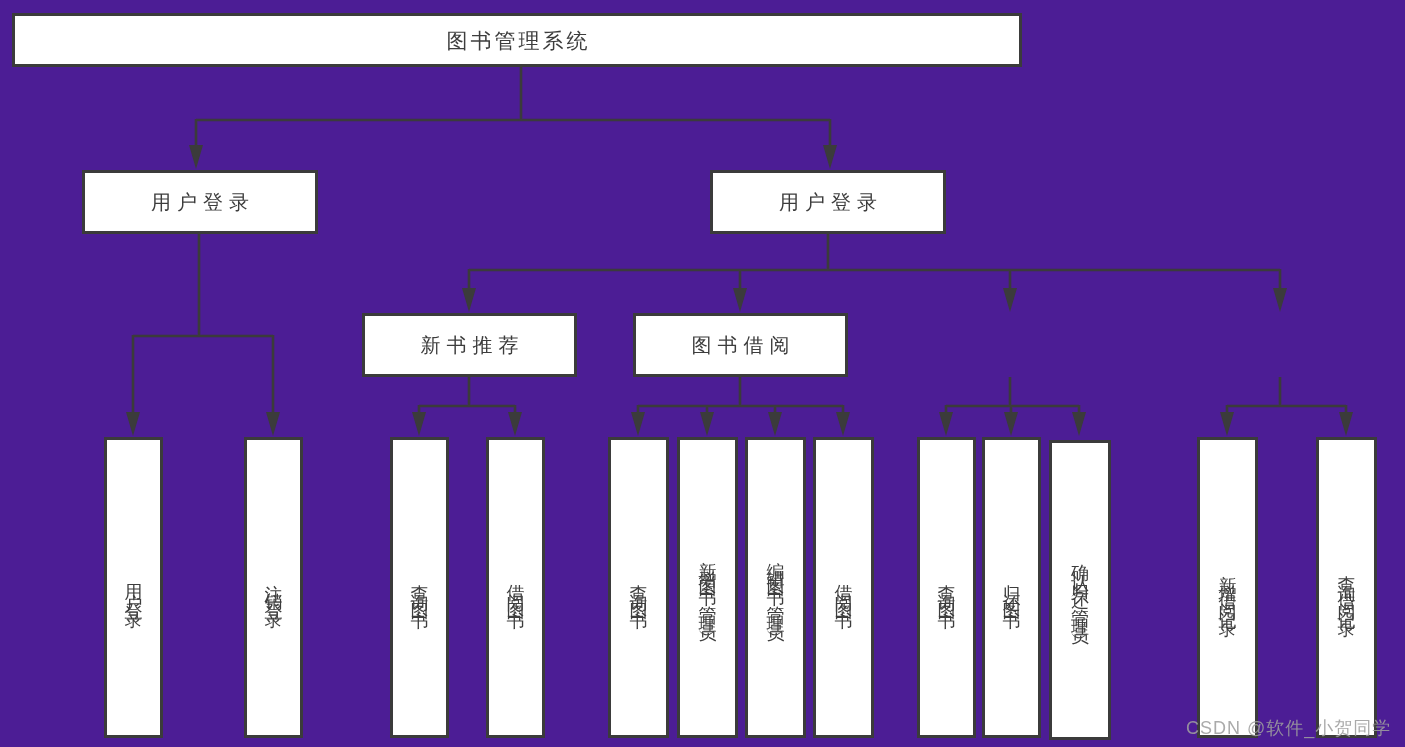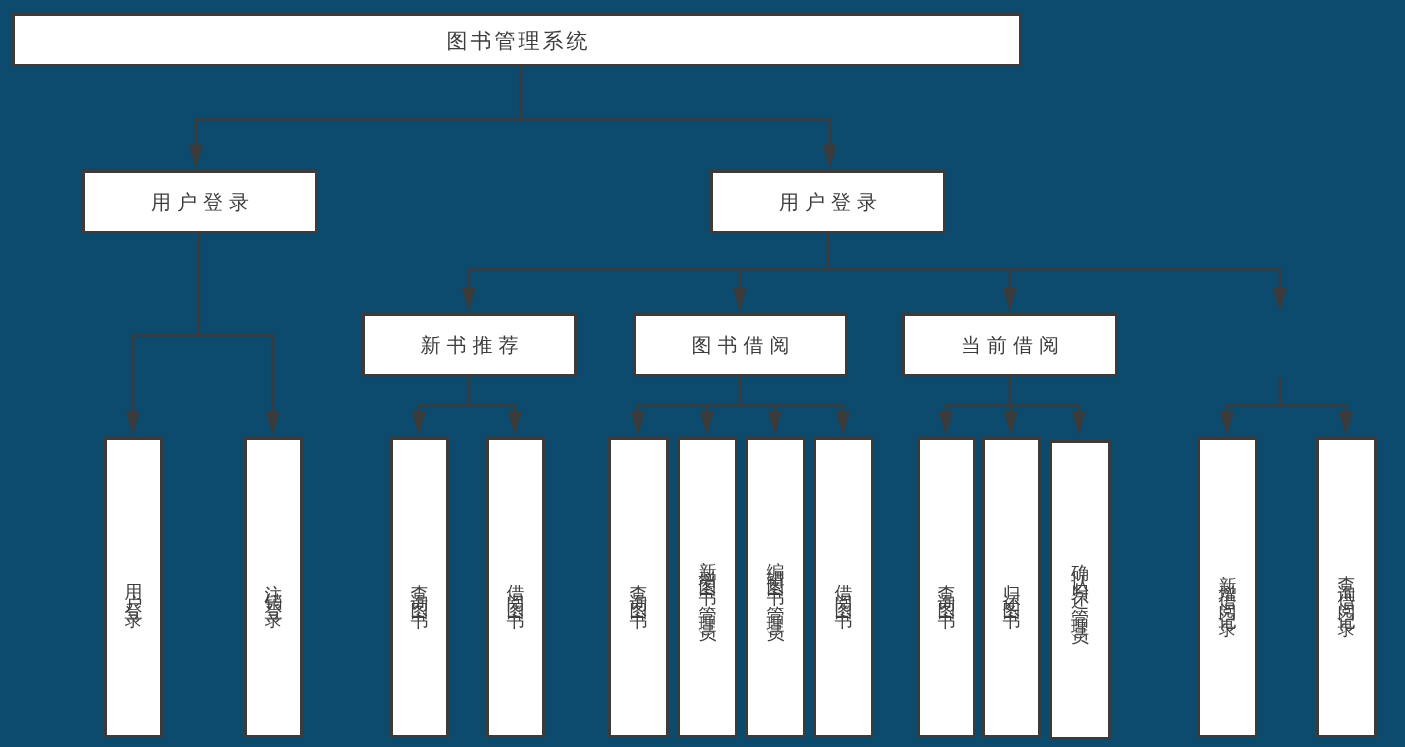--- a/index.html
+++ b/index.html
@@ -1,19 +1,19 @@
 <!DOCTYPE html>
 <html><head>
 <meta charset="utf-8">
 <style>
   html,body{margin:0;padding:0;background:#ffffff;}
   #stage{
     position:relative;
     width:1405px;height:747px;
-    background:#0c4a6e;
+    background:#4c1d95;
     font-family:"Liberation Sans","DejaVu Sans",sans-serif;
     overflow:hidden;
   }
   .wires{position:absolute;left:0;top:0;z-index:1;}
   .nbox{
     position:absolute;
     box-sizing:border-box;
     background:#ffffff;
     border:3px solid #3b3b3b;
     display:flex;align-items:center;justify-content:center;
@@ -107,23 +107,20 @@
   <div class="nbox hbox" style="left:710px;top:170px;width:236px;height:64px">
     <span class="lbl">用户登录</span>
   </div>
 
   <div class="nbox hbox" style="left:633px;top:313px;width:215px;height:64px">
     <span class="lbl">图书借阅</span>
   </div>
   <div class="nbox hbox" style="left:362px;top:313px;width:215px;height:64px">
     <span class="lbl">新书推荐</span>
   </div>
-  <div class="nbox hbox" style="left:902px;top:313px;width:216px;height:64px">
-    <span class="lbl">当前借阅</span>
-  </div>
 
   <div class="nbox vbox" style="left:104px;width:59px">
     <span class="lbl">用户登录</span>
   </div>
   <div class="nbox vbox" style="left:244px;width:59px">
     <span class="lbl">注销登录</span>
   </div>
 
   <div class="nbox vbox" style="left:390px;width:59px">
     <span class="lbl">查询图书</span>
@@ -155,14 +152,15 @@
     <span class="lbl">确认归还（管理员）</span>
   </div>
 
   <div class="nbox vbox" style="left:1197px;width:61px">
     <span class="lbl">新增借阅记录</span>
   </div>
   <div class="nbox vbox" style="left:1316px;width:61px">
     <span class="lbl">查询借阅记录</span>
   </div>
 
+  <div id="watermark">CSDN @软件_小贺同学</div>
 
 </div>
 
 </body></html>

